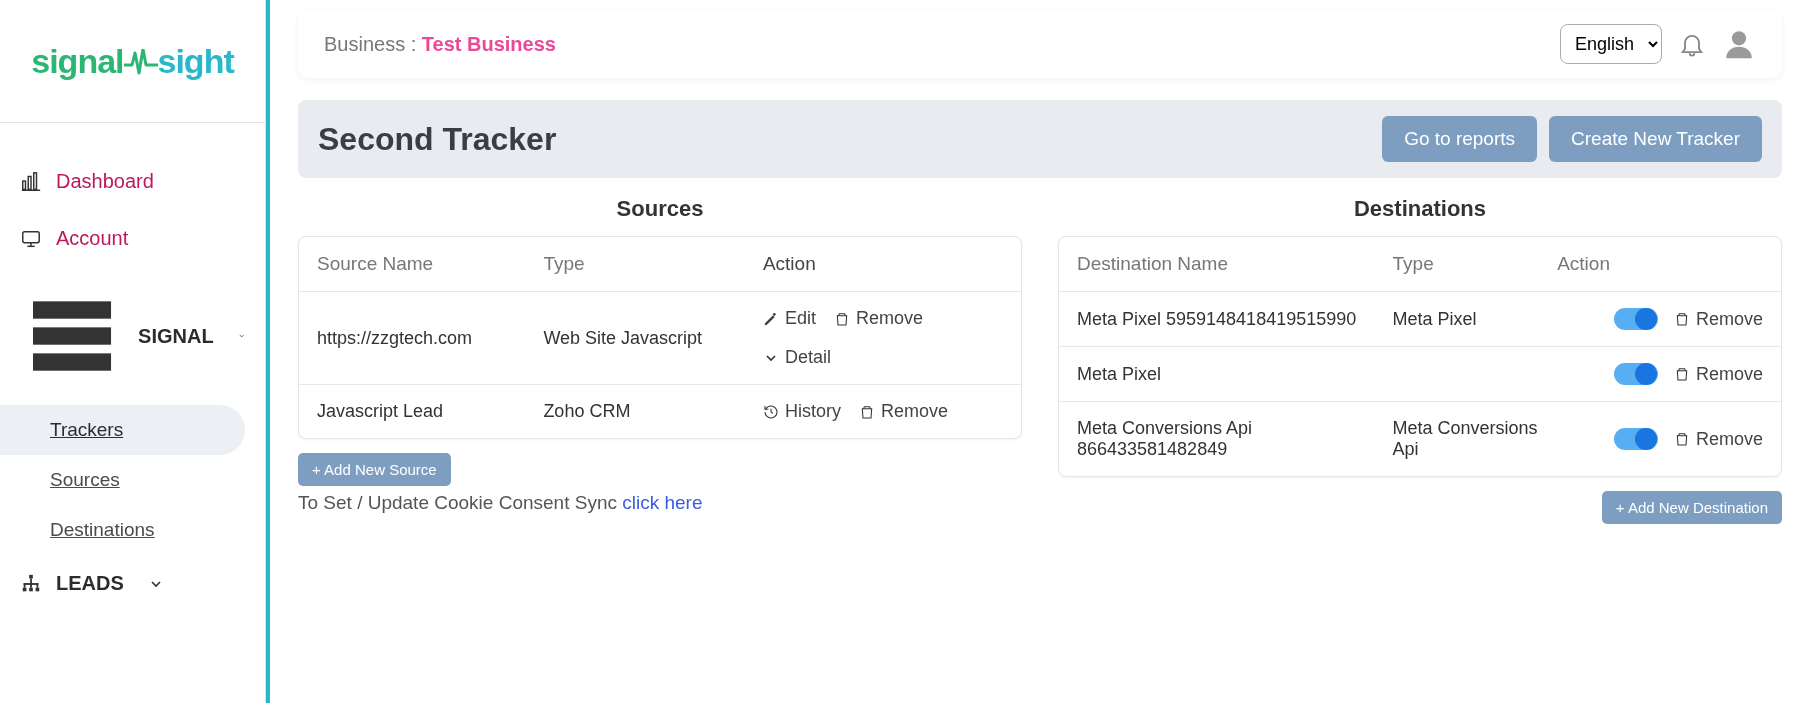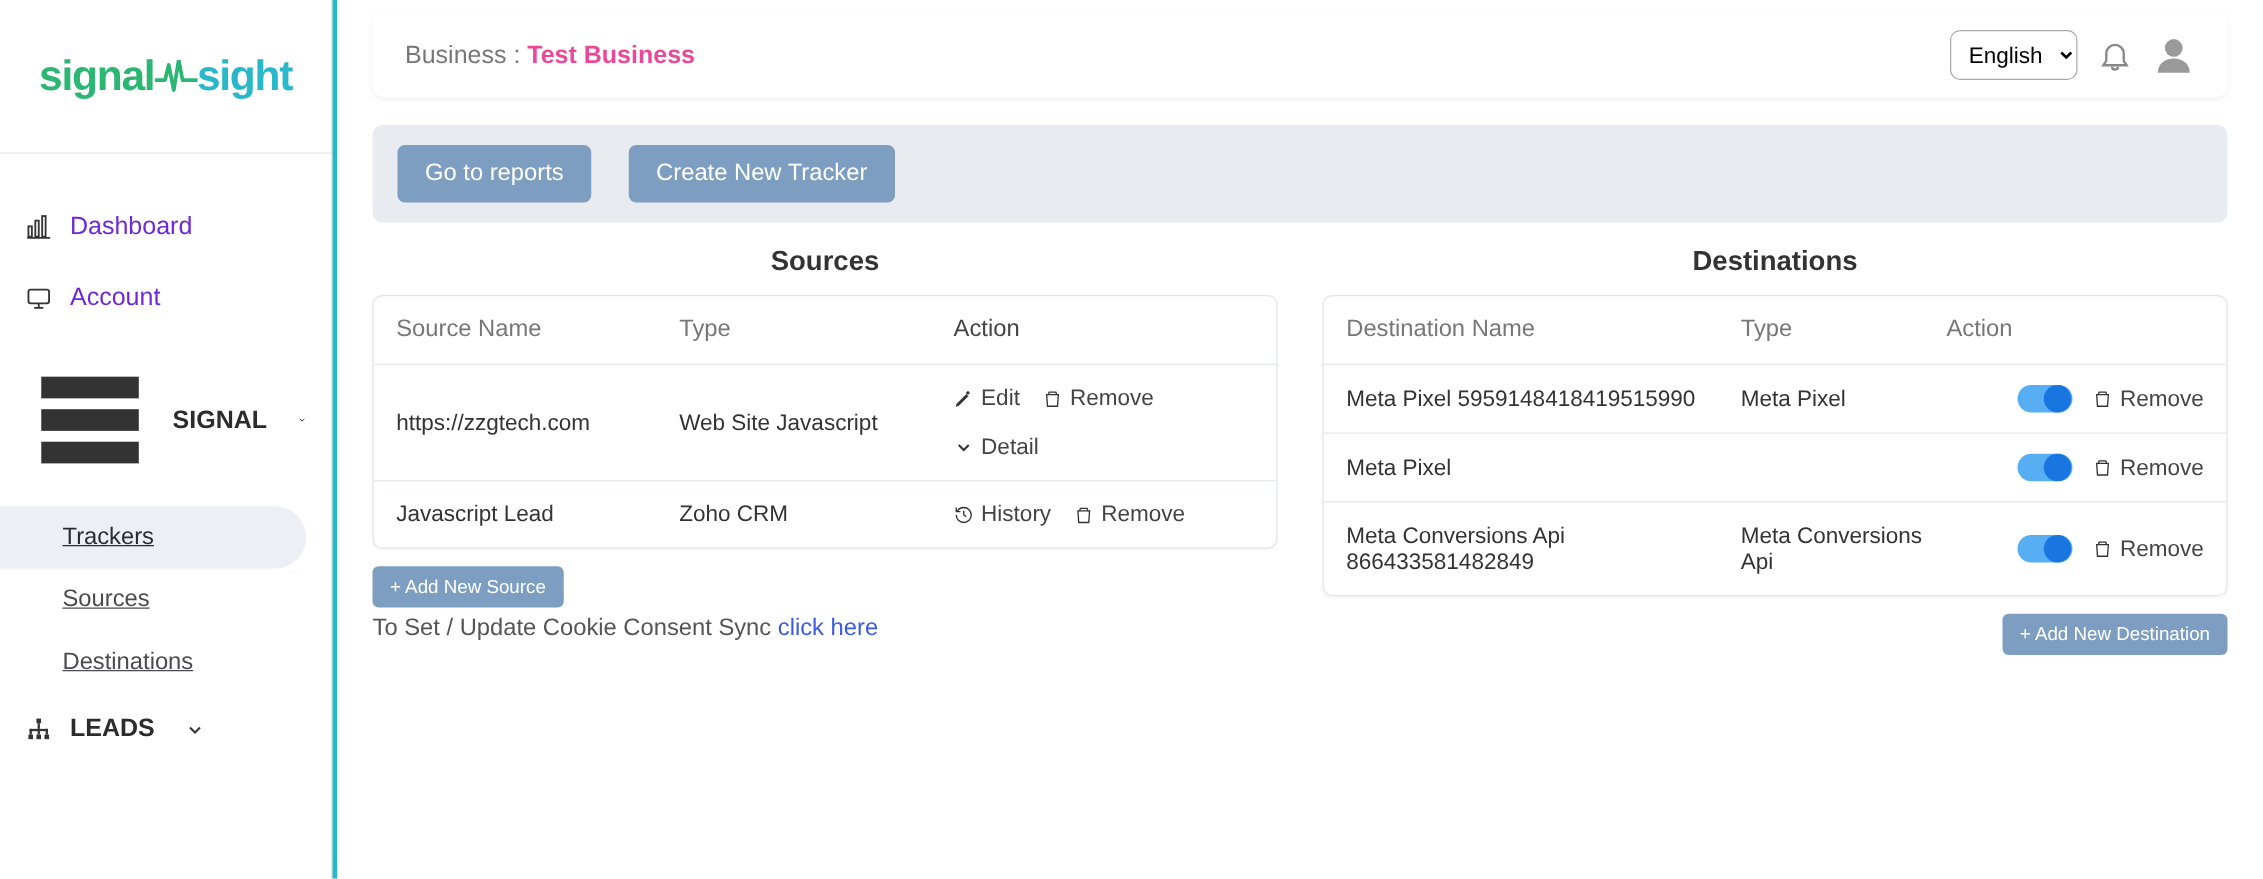--- a/index.html
+++ b/index.html
@@ -15,42 +15,42 @@
 .logo-wrap { height:123px; display:flex; align-items:center; justify-content:center; border-bottom:1px solid #e5e5e5; }
 .logo { font-size:34px; font-weight:800; letter-spacing:-1px; font-family: "Segoe UI", Arial, sans-serif; line-height:1; }
 .logo .g1 { color:#2bb673; }
 .logo .g2 { color:#29b8c9; }
 .logo .pulse { display:inline-block; width:34px; height:26px; vertical-align:-2px; }
 
 .nav { padding-top:30px; }
 .nav-item, .nav-group {
   display:flex; align-items:center; gap:14px;
   padding:17px 20px;
-  font-size:20px; color:#6d28d9; cursor:pointer;
+  font-size:20px; color:#be185d; cursor:pointer;
   font-family: "Segoe UI", Arial, sans-serif;
 }
 .nav-item svg, .nav-group svg.lead-icon { width:22px; height:22px; fill:none; stroke:#333; stroke-width:1.6; }
 .nav-group { font-weight:600; color:#2c2c30; justify-content:flex-start;}
 .nav-group .chev { margin-left:10px; }
 .nav-sub { padding-left:50px; font-size:19px; color:#4a4a50; padding-top:14px; padding-bottom:14px; cursor:pointer;text-decoration:underline; }
 .nav-sub.active { background:#eceff3; border-top-right-radius:30px; border-bottom-right-radius:30px; margin-right:20px; font-weight:500; color:#2c2c30;}
 
 
 .topbar { background:#fff; border-radius:10px; box-shadow:0 2px 6px rgba(0,0,0,.06); padding:14px 26px; display:flex; align-items:center; justify-content:space-between; margin-bottom:22px;}
 .topbar-left { font-size:20px; color:#777;}
 .topbar-left .biz { color:#ec4899; font-weight:700; }
 .topbar-right { display:flex; align-items:center; gap:16px; }
 .lang-select { padding:8px 10px; font-size:18px; border:1px solid #aaa; border-radius:8px; background:#fff; }
 .bell, .avatar { width:28px; height:28px; color:#888; }
 .avatar { width:34px; height:34px; }
 
 
 .title-row { background:#e8ebef; border-radius:8px; padding:16px 20px; display:flex; align-items:center; justify-content:space-between; margin-bottom:18px;}
 .page-title { font-size:32px; font-weight:700; color:#3c3c42;}
-.title-buttons { display:flex; gap:30px;}
+.title-buttons { display:flex; gap:12px;}
 .btn-primary { background:#7d9ec0; color:#fff; font-size:19px; border:none; border-radius:6px; padding:12px 22px; cursor:pointer; font-weight:500;}
 
 
 .cols { display:flex; gap:36px; }
 .col { flex:1; }
 .col-title { text-align:center; font-size:22px; font-weight:700; color:#333; margin-bottom:14px;}
 
 
 .card { background:#fff; border:1px solid #e2e5ea; border-radius:8px; box-shadow:0 1px 3px rgba(0,0,0,.05); overflow:hidden; margin-bottom:14px;}
 .trow { display:flex; padding:16px 18px; border-top:1px solid #e5e8ec; align-items:center; }
@@ -166,20 +166,21 @@
             <path d="M10 20a2 2 0 004 0" fill="none" stroke="#888" stroke-width="1.6"></path>
           </svg>
         <svg class="avatar" viewBox="0 0 24 24">
             <circle cx="12" cy="8" r="5" fill="#9a9a9a"></circle>
             <path d="M3 22c0-5 4-8 9-8s9 3 9 8" fill="#9a9a9a"></path>
           </svg>
       </div>
     </div>
 
     <div class="title-row">
+      <h1 class="page-title">Second Tracker</h1>
       <div class="title-buttons">
         <button class="btn-primary">Go to reports</button>
         <button class="btn-primary">Create New Tracker</button>
       </div>
     </div>
 
     <div class="cols">
 
       <div class="col">
         <div class="col-title">Sources</div>

